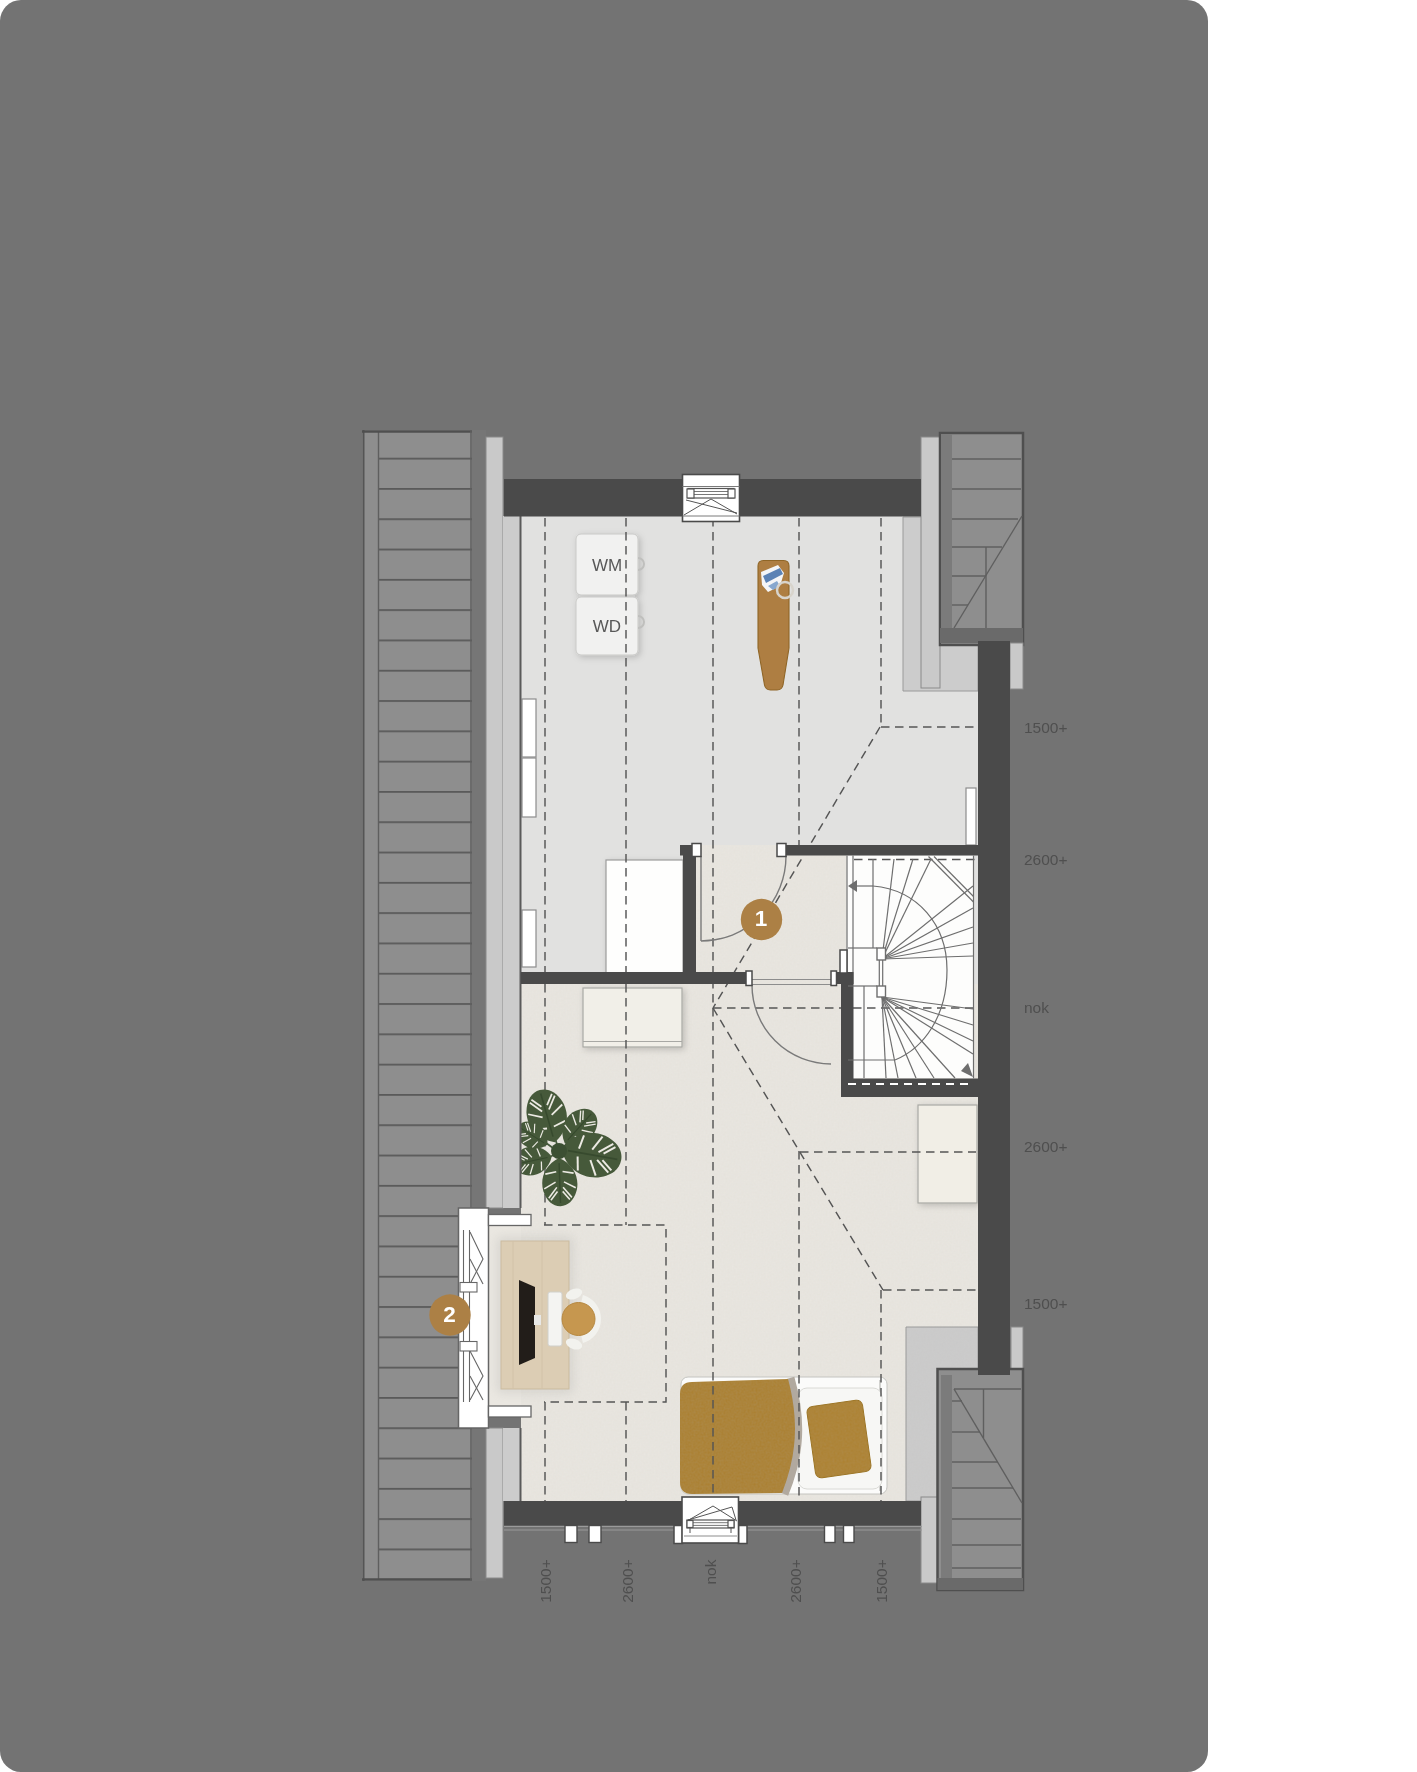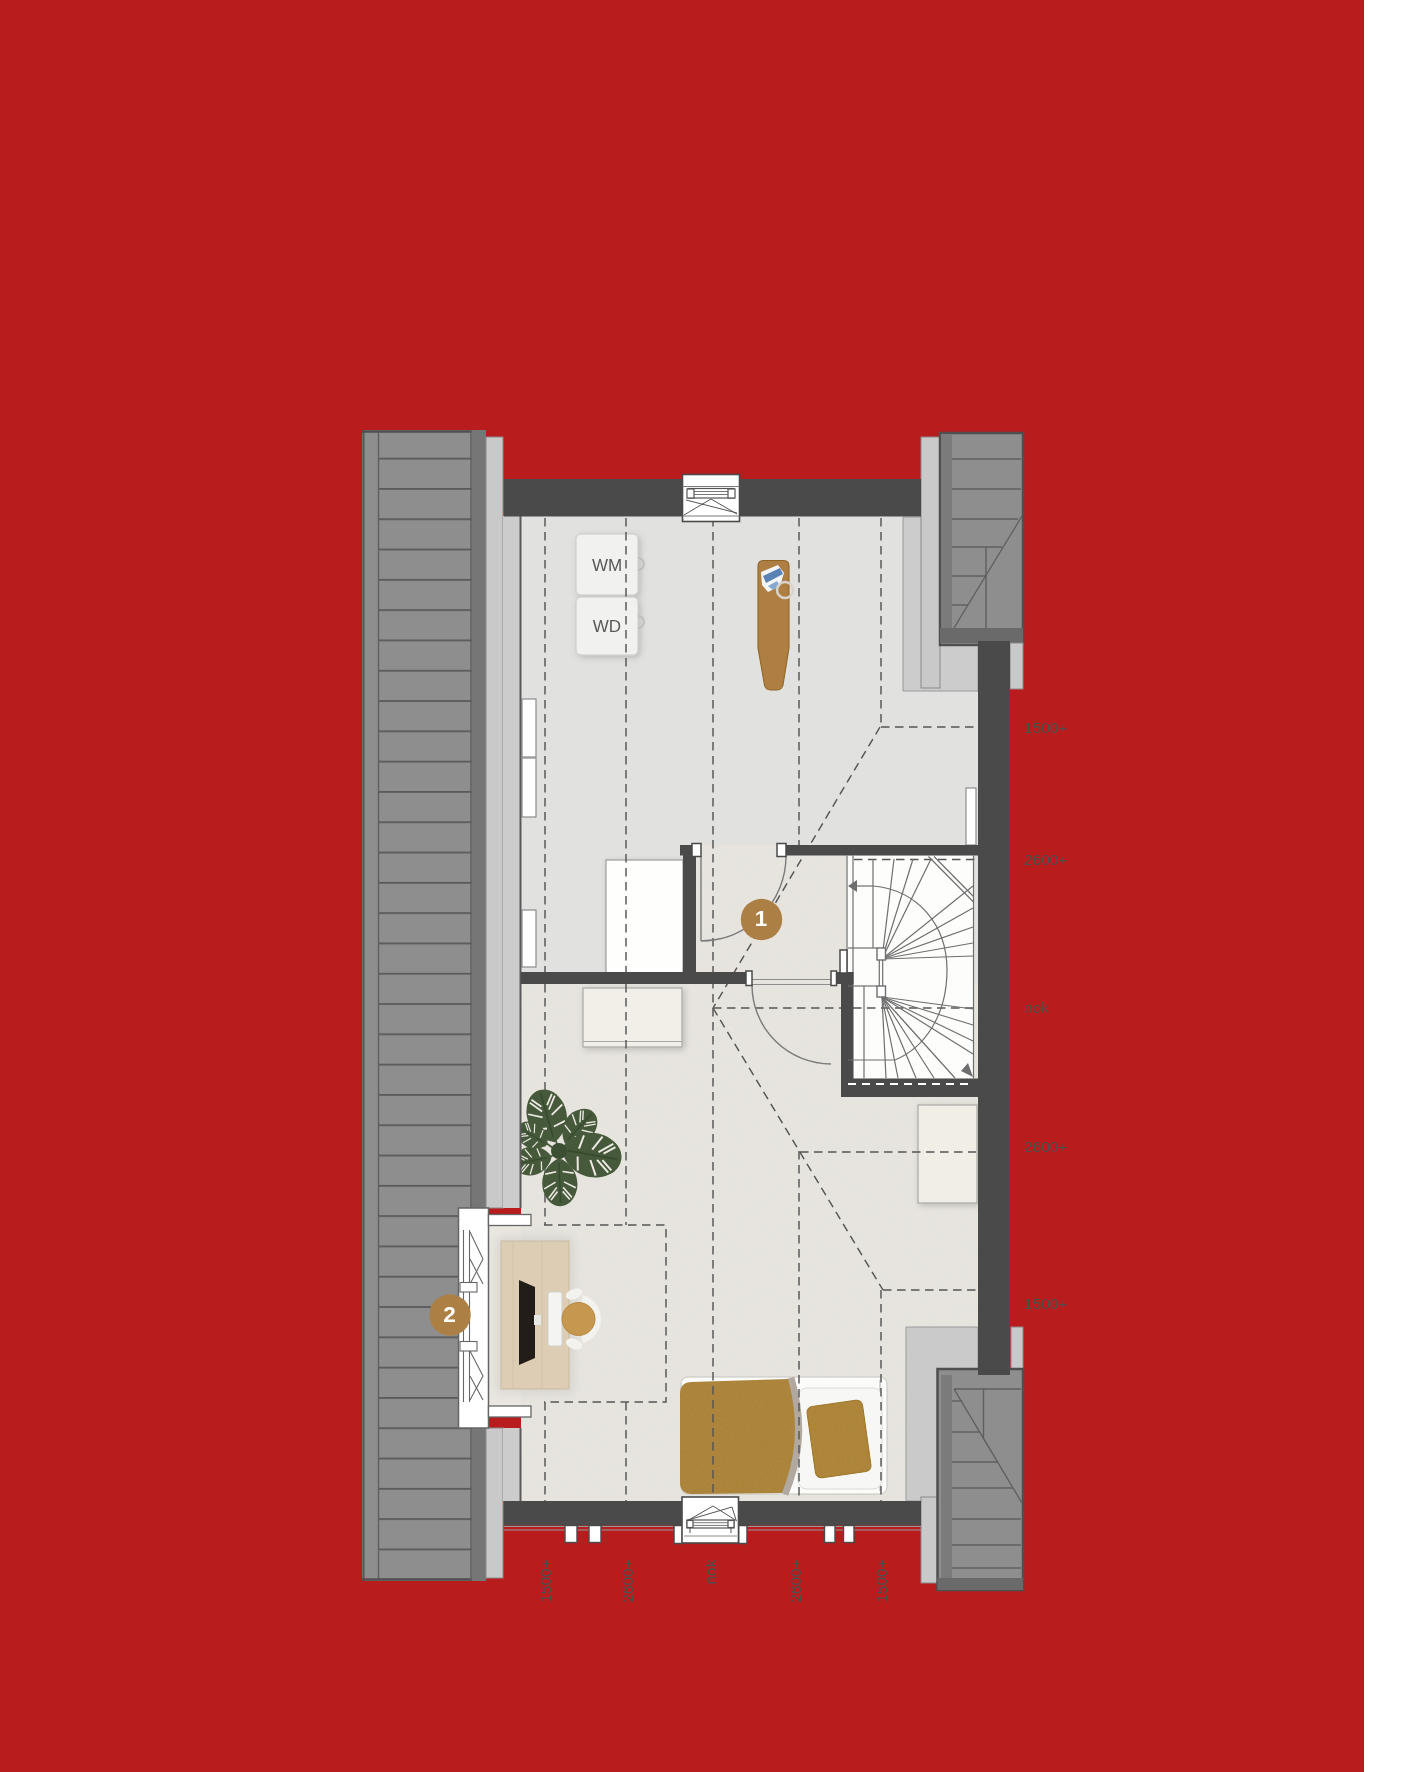--- a/index.html
+++ b/index.html
@@ -1,17 +1,17 @@
 <!DOCTYPE html>
 <html><head>
 <meta charset="utf-8">
 <style>
   html,body{margin:0;padding:0;background:#ffffff;}
-  #page{position:relative;width:1364px;height:1772px;background:#b91c1c;overflow:hidden;
-    font-family:"Liberation Sans",sans-serif;}
+  #page{position:relative;width:1208px;height:1772px;background:#737373;overflow:hidden;
+    font-family:"Liberation Sans",sans-serif;border-radius:21px;}
   svg{position:absolute;left:0;top:0;}
   text{font-family:"Liberation Sans",sans-serif;}
 </style>
 </head>
 <body>
 <div id="page">
 <svg width="1417" height="1772" viewBox="0 0 1417 1772">
 <defs>
   <filter id="noise" x="0" y="0" width="100%" height="100%">
     <feTurbulence type="fractalNoise" baseFrequency="0.5" numOctaves="2" result="n"></feTurbulence>

